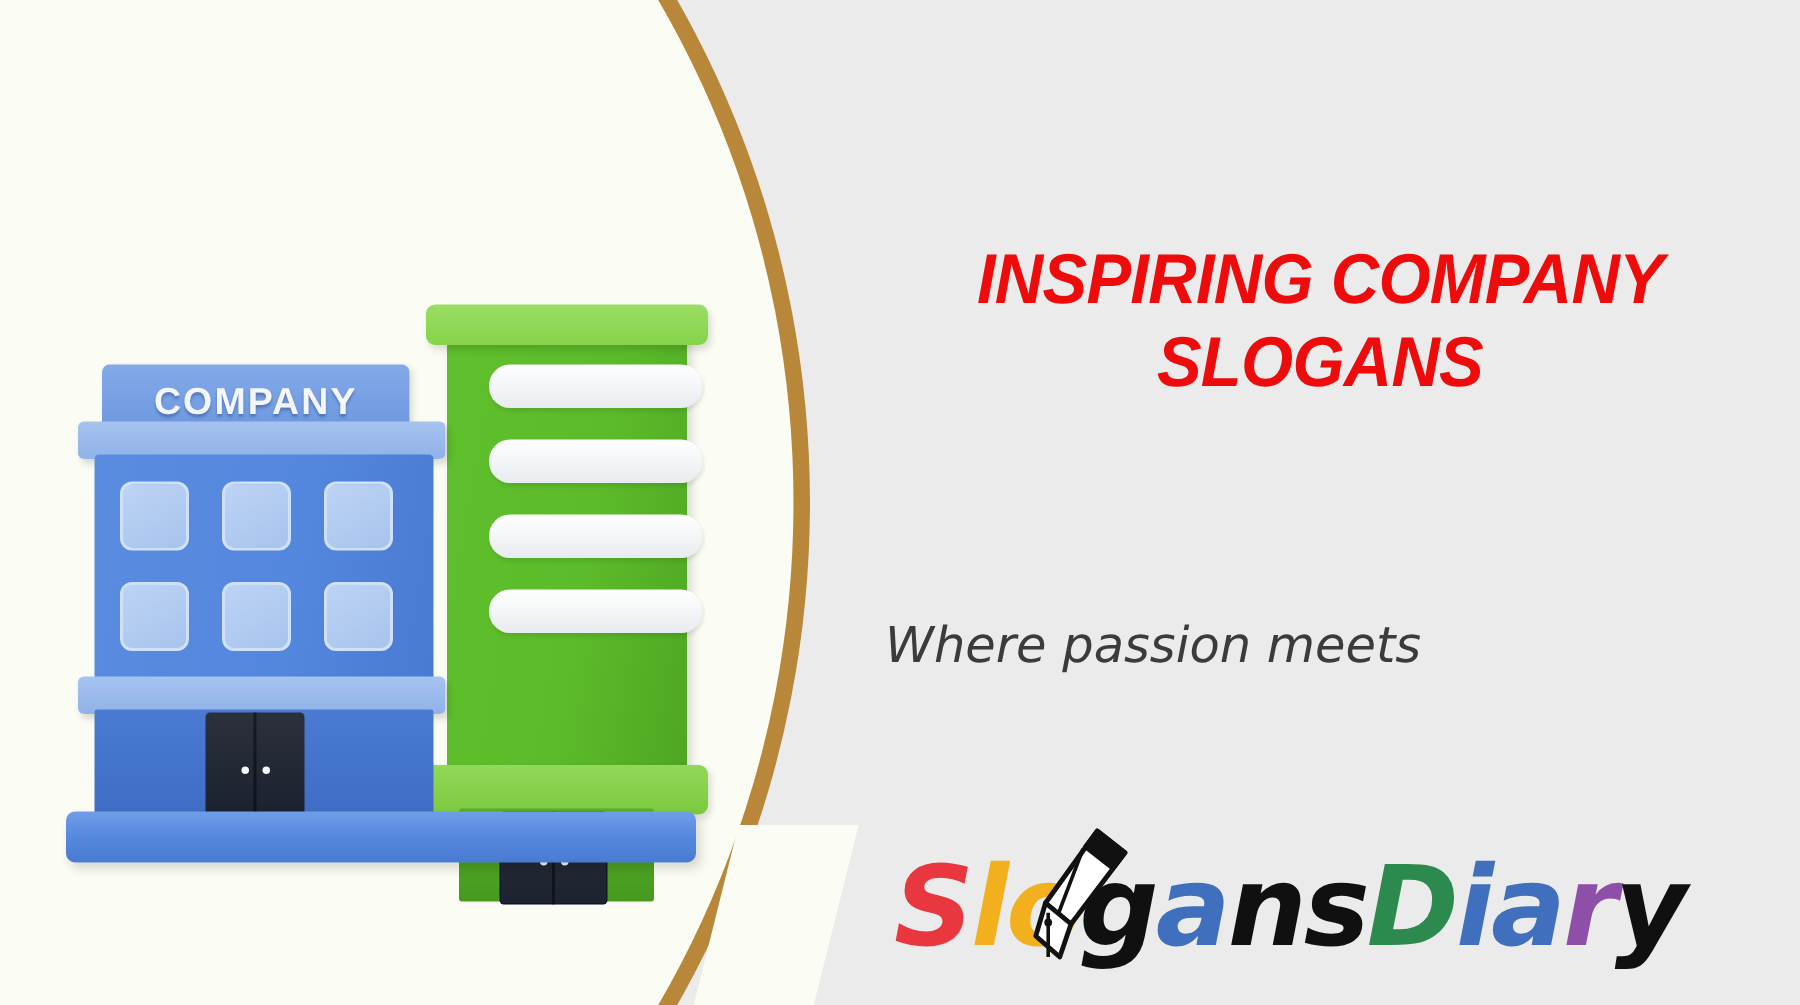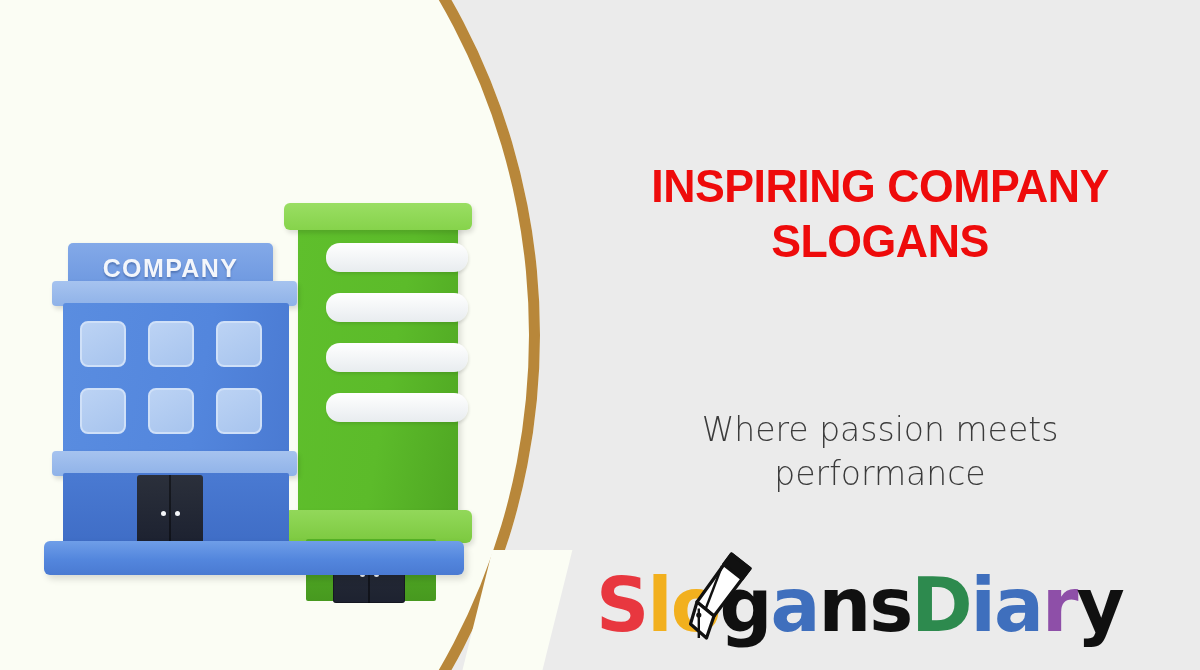--- a/index.html
+++ b/index.html
@@ -50,42 +50,41 @@
   .left-fill {
     position:absolute;
     left:0; top:0; width:250px; height:670px;
     background:#fbfdf4;
   }
 
   
   .right-col {
     position:absolute;
     left:560px; top:0;
-    width:640px; height:670px;
+    width:640px; height:670px;font-style:italic;
   }
 
   .headline {
     position:absolute;
     left:0; top:158px;
     width:640px;
     text-align:center;
     font-family:"Liberation Sans", sans-serif;
     font-weight:bold;
     font-size:47px;
     line-height:55px;
     letter-spacing:-0.5px;
     color:#ee0b0b;
     transform:scaleX(0.95);
   }
 
   .subtitle {
     position:absolute;
     left:30px; top:408px;
     width:580px;
-    text-align:center;
     font-family:"DejaVu Sans", sans-serif;
     font-weight:300;
     font-size:33px;
     line-height:44px;
     color:#3b3b3b;
   }
 
   
   .logo {
     position:absolute;
@@ -350,21 +349,20 @@
 
   <div class="right-col">
 
     <div class="headline">
       <div>INSPIRING COMPANY</div>
       <div>SLOGANS</div>
     </div>
 
     <div class="subtitle">
       <div>Where passion meets</div>
-      <div>performance</div>
     </div>
 
     <div class="logo">
       <span class="lg-s">S</span><span class="lg-l">l</span><span class="lg-o">o</span><span class="lg-g">g</span><span class="lg-a">a</span><span class="lg-n">n</span><span class="lg-s2">s</span><span class="lg-D">D</span><span class="lg-i">i</span><span class="lg-a2">a</span><span class="lg-r">r</span><span class="lg-y">y</span>
 
       <svg class="pen-nib" viewBox="0 0 70 92">
 
         <path d="M47.5 2 L66 16.5 L30 64 L13 50 Z" fill="#ffffff" stroke="#111111" stroke-width="3.2" stroke-linejoin="round"></path>
 
         <path d="M47.5 2 L66 16.5 L58 27 L39.5 12.5 Z" fill="#111111" stroke="#111111" stroke-width="3" stroke-linejoin="round"></path>

